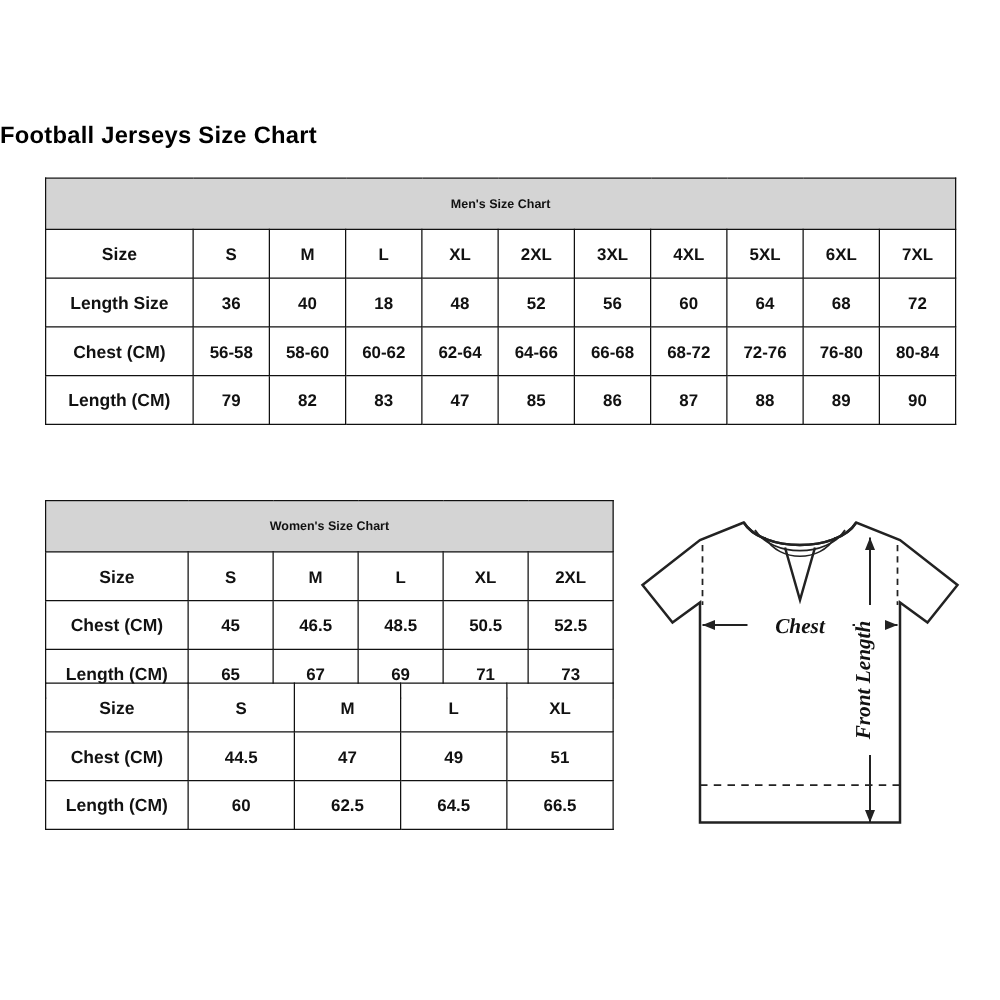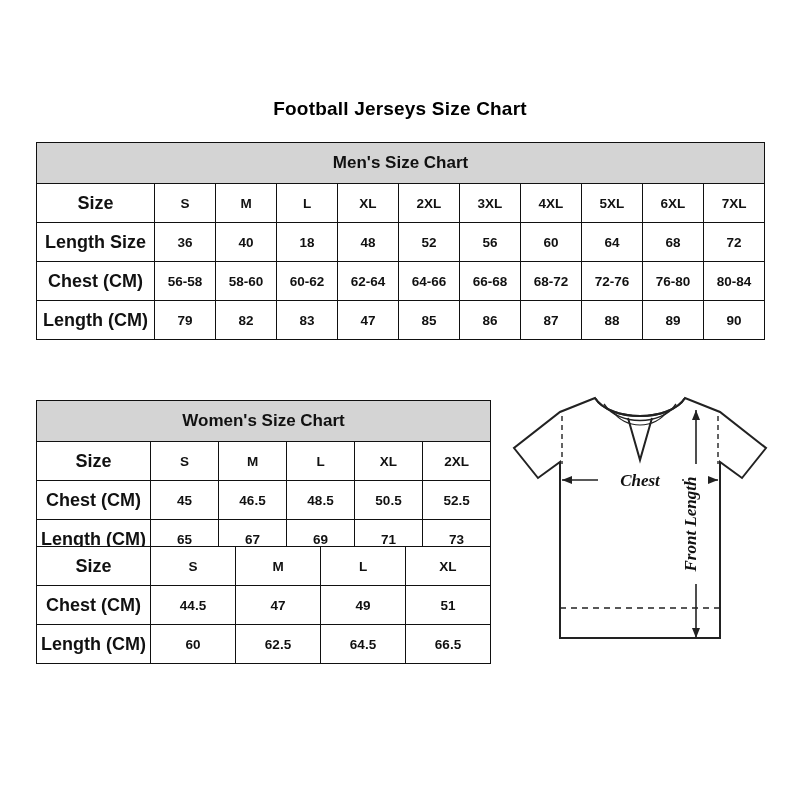--- a/index.html
+++ b/index.html
@@ -19,21 +19,21 @@
     position: absolute;
     left: 0; top: 0;
     width: 800px;
     height: 800px;
   }
   .title {
     position: absolute;
     left: 0;
     top: 98px;
     width: 800px;
-    text-align: center;
+    text-align: left;
     font-size: 19px;
     font-weight: bold;
     letter-spacing: 0.2px;
   }
 
   table.chart {
     border-collapse: collapse;
     position: absolute;
     table-layout: fixed;
   }
@@ -43,26 +43,26 @@
     vertical-align: middle;
     font-size: 13.5px;
     font-weight: bold;
     color: #111111;
     background: #ffffff;
     padding: 0;
     height: 38px;
   }
   table.chart .banner {
     background: #d4d4d4;
-    font-size: 17px;
+    font-size: 10px;
     font-weight: bold;
     height: 40px;
   }
   table.chart td.rowlabel {
-    font-size: 18px;
+    font-size: 14px;
     text-align: center;
   }
 
   
   #mens-table {
     left: 36px;
     top: 142px;
     width: 728px;
   }
   #mens-table col.lab { width: 118px; }
@@ -84,21 +84,21 @@
     top: 546px;
     width: 454px;
   }
   #youth-table col.lab { width: 114px; }
   #youth-table col.val { width: 85px; }
 
   
   .diagram {
     position: absolute;
     left: 500px;
-    top: 376px;
+    top: 396px;
     width: 280px;
     height: 300px;
   }
   .diagram svg { display: block; }
   .diag-label {
     font-family: "Liberation Serif", serif;
     font-style: italic;
     font-weight: bold;
     font-size: 17px;
     fill: #111111;

